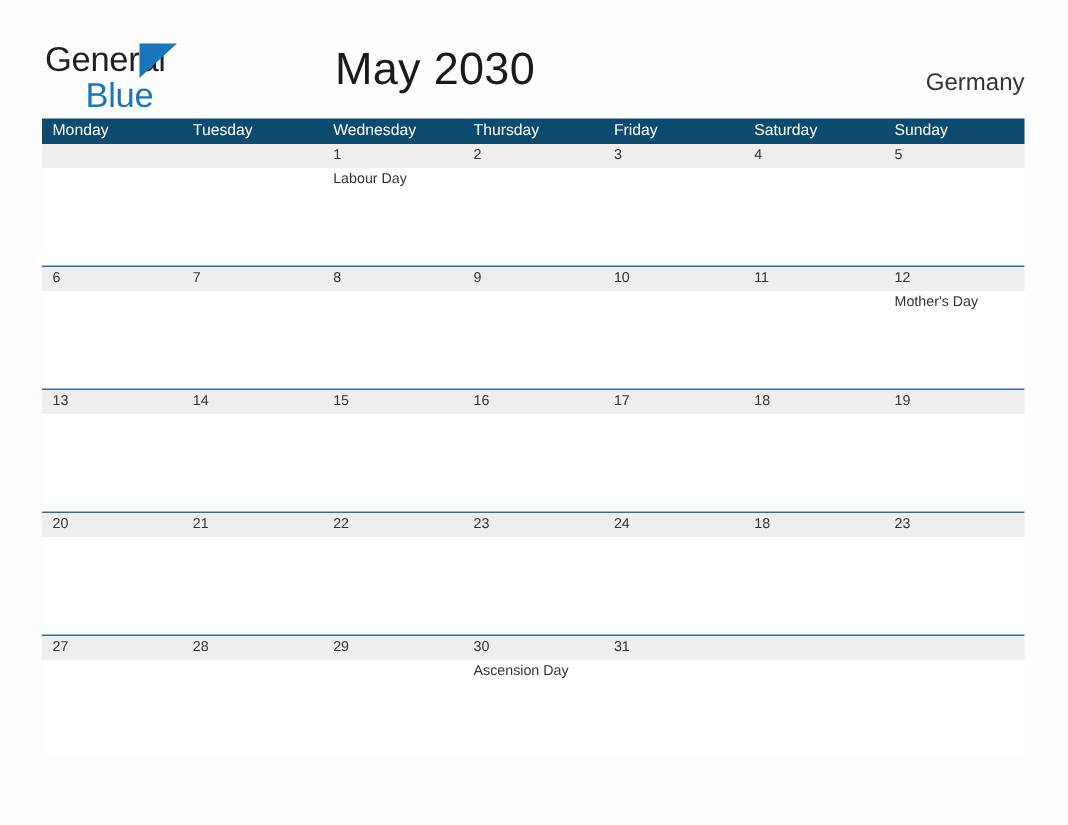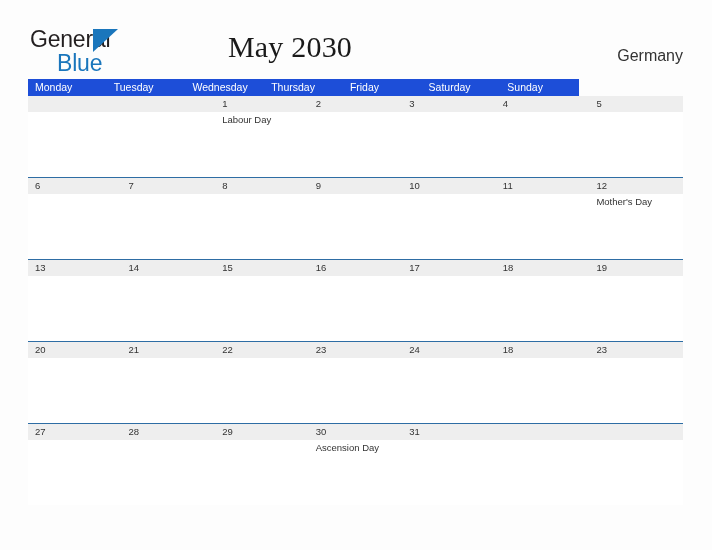--- a/index.html
+++ b/index.html
@@ -64,44 +64,43 @@
   .cal-title {
     position: absolute;
     left: 0;
     top: 30px;
     width: 580px;
     text-align: center;
     font-size: 30px;
     color: #1a1a1a;
     font-weight: normal;
     letter-spacing: 0.2px;
-    font-family: Liberation Serif, serif;
   }
 
   .cal-country {
     position: absolute;
     right: 29px;
     top: 47px;
     font-size: 16px;
     color: #333333;
   }
 
   
   .calendar {
     position: absolute;
     left: 28px;
     top: 79px;
     width: 655px;
   }
 
   .weekday-header {
     display: flex;
-    width: 551px;
+    width: 655px;
     height: 17px;
-    background: #1d4ed8;
+    background: #0c4a6e;
   }
   .weekday-cell {
     width: 93.571px;
     box-sizing: border-box;
     padding-left: 7px;
     color: #ffffff;
     font-size: 10.5px;
     line-height: 17px;
     white-space: nowrap;
     overflow: hidden;

